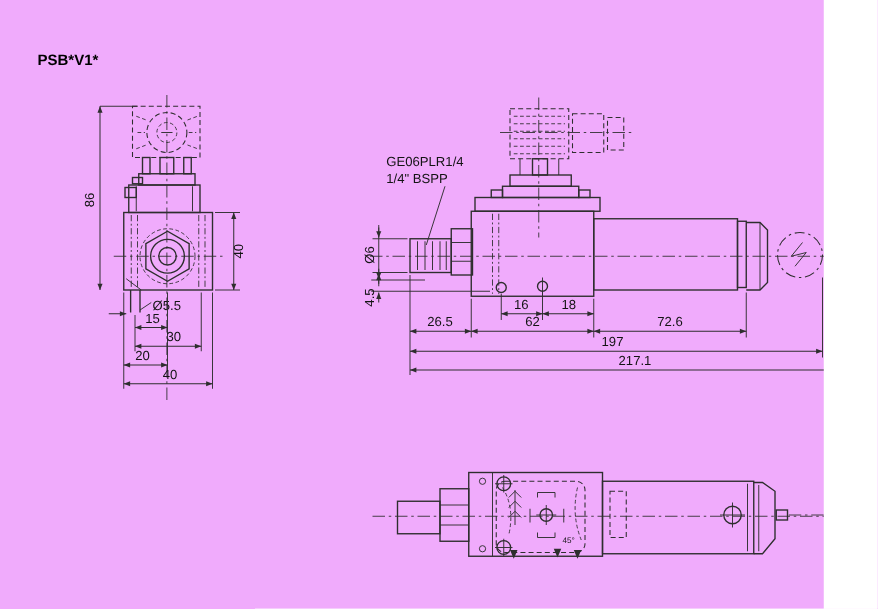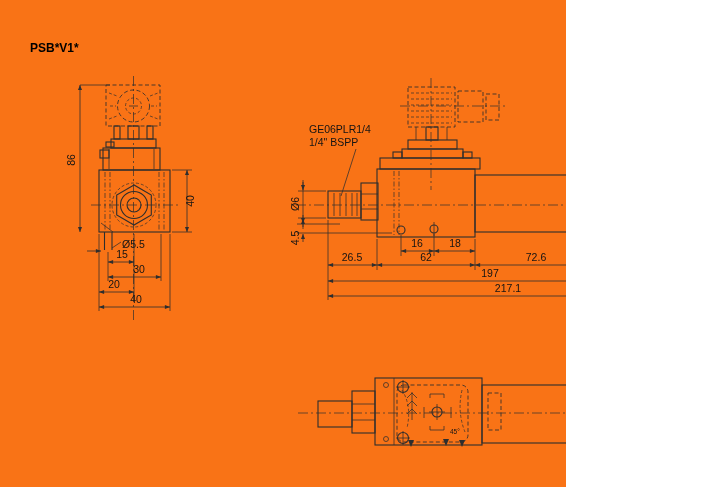--- a/index.html
+++ b/index.html
@@ -1,16 +1,16 @@
 <!DOCTYPE html>
 <html><head>
 <meta charset="utf-8">
 <style>
   html,body{margin:0;padding:0;background:#ffffff;}
-  .page{position:relative;width:566px;height:487px;background:#f97316;overflow:hidden;
+  .page{position:relative;width:659px;height:487px;background:#f0abfc;overflow:hidden;
         font-family:"Liberation Sans",sans-serif;}
   svg{position:absolute;left:0;top:0;}
   .ol{fill:none;stroke:#2e2e2e;stroke-width:1.1;}
   .thin{fill:none;stroke:#2e2e2e;stroke-width:0.75;}
   .dash{fill:none;stroke:#2e2e2e;stroke-width:0.85;stroke-dasharray:4 2.5;}
   .dashf{fill:none;stroke:#2e2e2e;stroke-width:0.7;stroke-dasharray:3 2;}
   .cl{fill:none;stroke:#2e2e2e;stroke-width:0.7;stroke-dasharray:10 3 2 3;}
   .hid{fill:none;stroke:#2e2e2e;stroke-width:0.7;stroke-dasharray:5 2 1.5 2;}
   .ph{fill:none;stroke:#2e2e2e;stroke-width:0.85;stroke-dasharray:8 3 2 3;}
   .dim{fill:none;stroke:#2e2e2e;stroke-width:0.8;}

